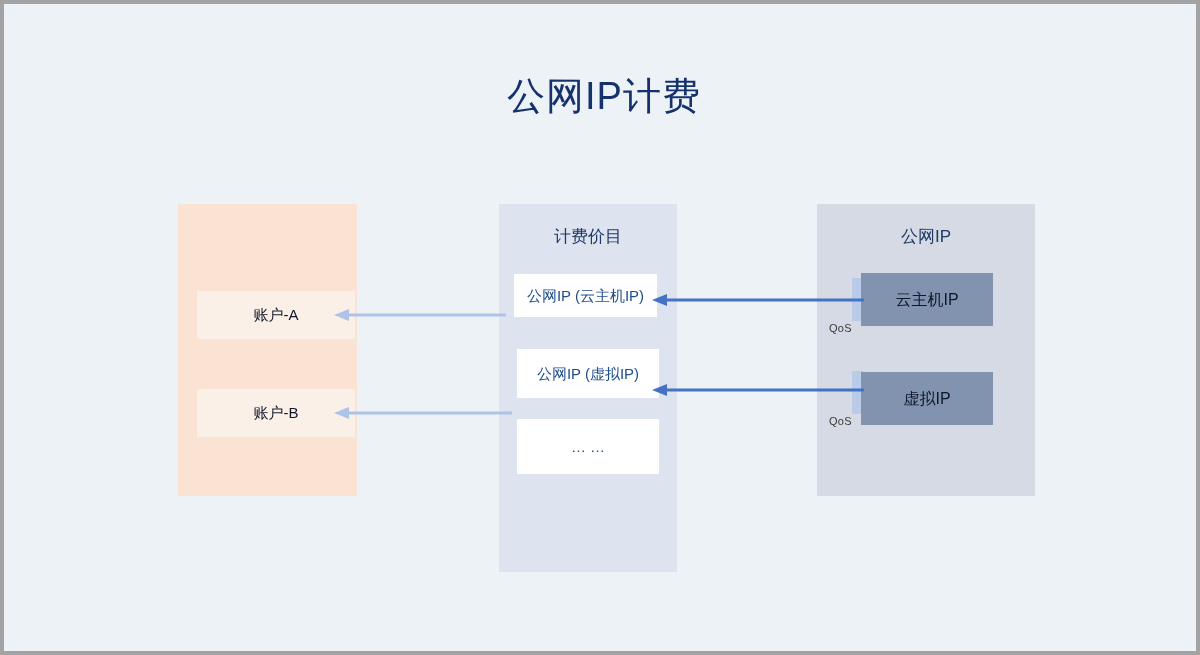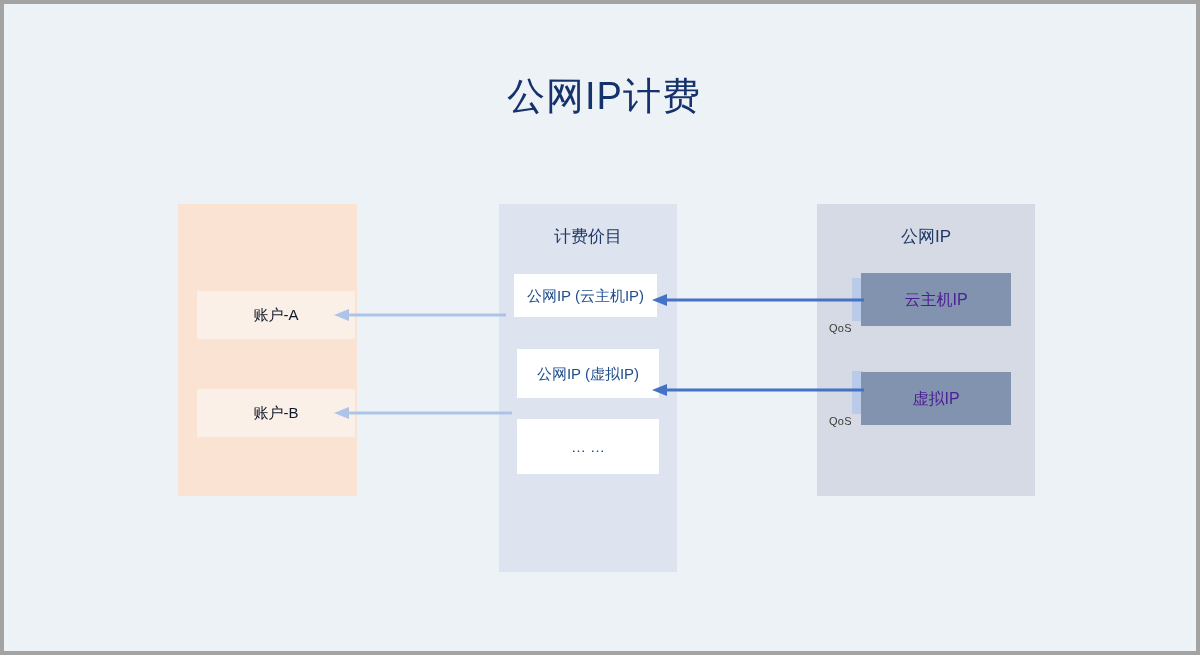--- a/index.html
+++ b/index.html
@@ -104,24 +104,24 @@
   .card-price {
     background: #ffffff;
     color: #1f4e8c;
   }
   #card-price-1 { left: 15px;  top: 70px;  width: 143px; height: 43px; text-align: center; }
   #card-price-2 { left: 18px;  top: 145px; width: 142px; height: 49px; }
   #card-price-3 { left: 18px;  top: 215px; width: 142px; height: 55px; }
 
   .card-ip {
     background: #8293af;
-    color: #4c1d95;
+    color: #0f172a;
     font-size: 16px;
     left: 44px;
-    width: 150px;
+    width: 132px;
     height: 53px;
   }
   #card-ip-1 { top: 69px; }
   #card-ip-2 { top: 168px; }
 
   
   .qos-tab {
     position: absolute;
     left: 35px;
     width: 11px;

